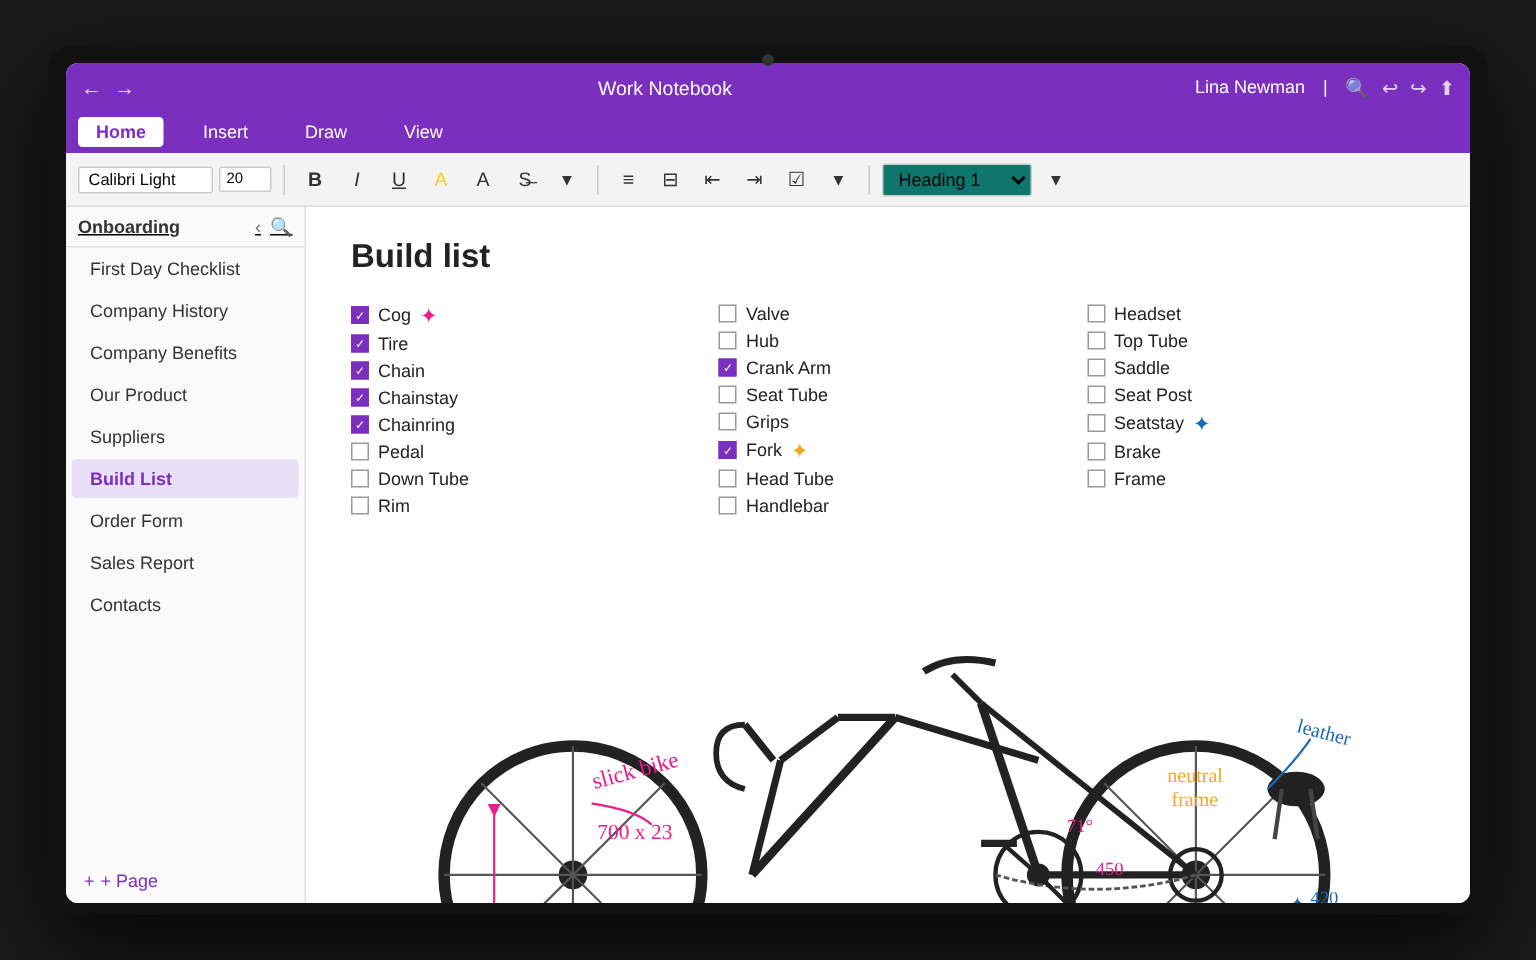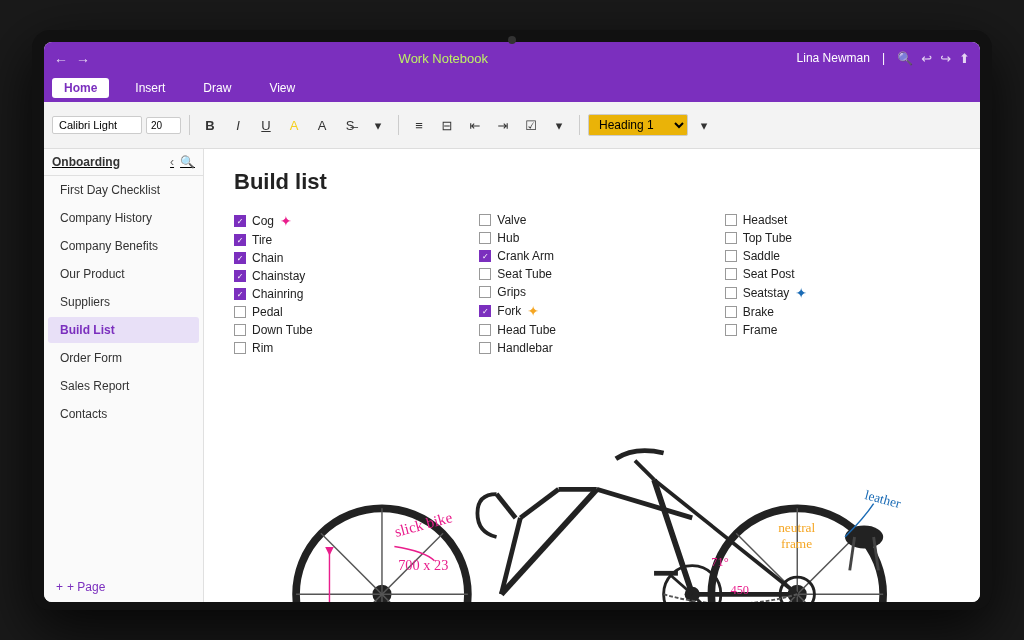--- a/index.html
+++ b/index.html
@@ -57,21 +57,21 @@
       display: flex;
       gap: 8px;
       align-items: center;
     }
     .nav-arrow {
       color: rgba(255,255,255,0.8);
       font-size: 14px;
       cursor: pointer;
     }
     .title-bar-title {
-      color: #bef264;
+      color: #ffffff;
       font-size: 13px;
       flex: 1;
       text-align: center;
     }
     .title-bar-user {
       color: white;
       font-size: 12px;
       display: flex;
       align-items: center;
       gap: 12px;
@@ -106,21 +106,21 @@
     .menu-tab.active {
       background: white;
       color: #7B2FBE;
       font-weight: 600;
     }
 
     
     .toolbar {
       background: #f3f3f3;
       border-bottom: 1px solid #ddd;
-      height: 47px;
+      height: 36px;
       display: flex;
       align-items: center;
       padding: 0 8px;
       gap: 4px;
       flex-shrink: 0;
     }
     .font-selector {
       background: white;
       border: 1px solid #ccc;
       padding: 2px 6px;
@@ -153,21 +153,21 @@
       font-size: 13px;
       color: #333;
       border: none;
       background: transparent;
     }
     .toolbar-btn.bold { font-weight: bold; }
     .toolbar-btn.italic { font-style: italic; }
     .toolbar-btn.underline { text-decoration: underline; }
 
     .style-selector {
-      background: #eab308;
+      background: #0f766e;
       border: 1px solid #ccc;
       padding: 2px 6px;
       font-size: 12px;
       border-radius: 2px;
       min-width: 100px;
     }
 
     
     .main-layout {
       display: flex;

